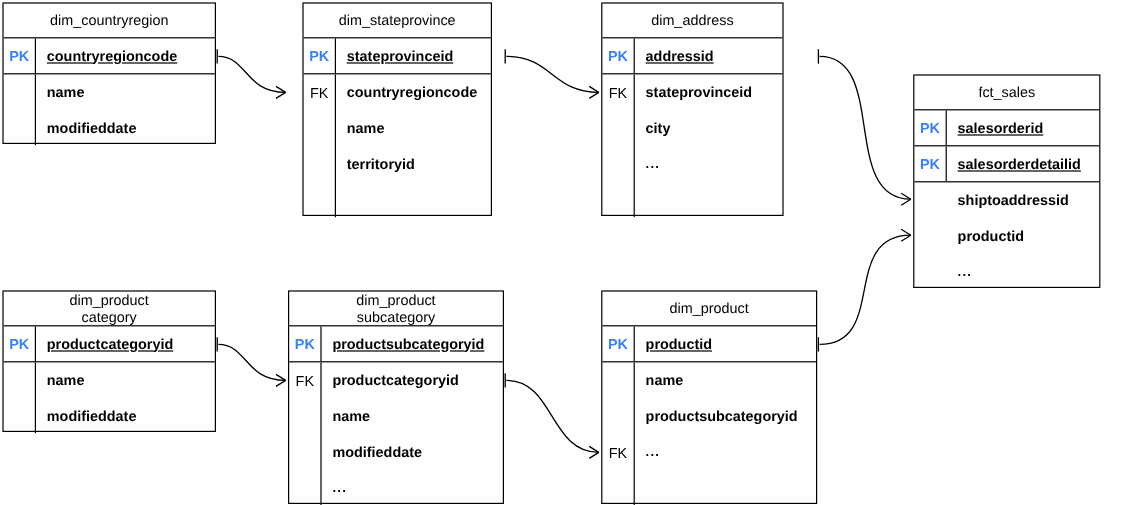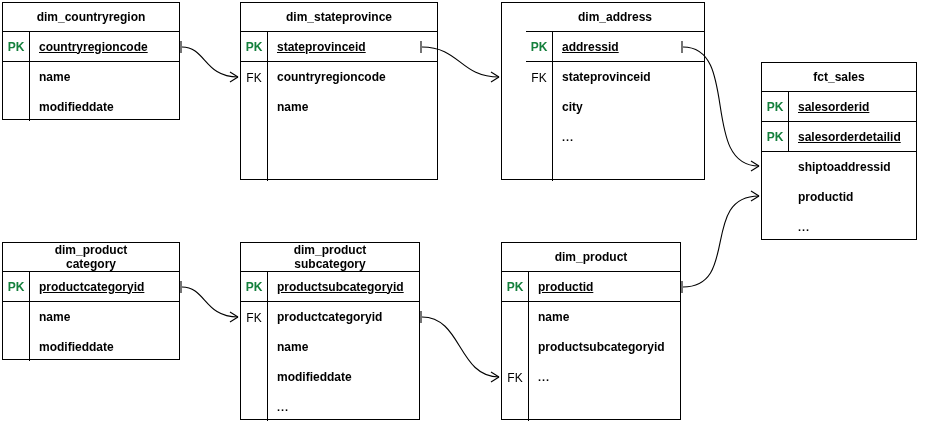--- a/index.html
+++ b/index.html
@@ -18,21 +18,21 @@
     overflow: hidden;
   }
   .entity {
     position: absolute;
     border: 1.5px solid #000000;
     background: #ffffff;
     box-sizing: border-box;
   }
   .entity-title {
     text-align: center;
-    font-weight: bold;
+    font-weight: normal;
     font-size: 12px;
     color: #000000;
     line-height: 14px;
     border-bottom: 1.5px solid #000000;
     box-sizing: border-box;
     display: flex;
     flex-direction: column;
     align-items: center;
     justify-content: center;
     padding: 0 2px;
@@ -47,21 +47,21 @@
   }
   .row-key {
     width: 27px;
     min-width: 27px;
     border-right: 1.5px solid #000000;
     box-sizing: border-box;
     display: flex;
     align-items: center;
     justify-content: center;
     font-size: 12px;
-    color: #15803d;
+    color: #3b82f6;
   }
   .row-key.bold {
     font-weight: bold;
   }
   .row-name {
     flex: 1;
     display: flex;
     align-items: center;
     padding-left: 9px;
     font-size: 12px;
@@ -137,39 +137,40 @@
           <div class="row-name pk">countryregioncode</div>
         </div>
         <div class="body-group" style="height: 59px;">
           <div class="body-group-key"></div>
           <div class="body-group-fields">
             <div class="field">name</div>
             <div class="field">modifieddate</div>
           </div>
         </div>
       </div>
-      <div class="entity" style="left: 240px; top: 2px; width: 198px; height: 178px;">
+      <div class="entity" style="left: 252px; top: 2px; width: 158px; height: 178px;">
         <div class="entity-title" style="height: 29px;">
           <div>dim_stateprovince</div>
         </div>
         <div class="row divider">
           <div class="row-key bold">PK</div>
           <div class="row-name pk">stateprovinceid</div>
         </div>
         <div class="body-group" style="height: 119px;">
           <div class="body-group-key">
             <span class="kl" style="top: 9px;">FK</span>
           </div>
           <div class="body-group-fields">
             <div class="field">countryregioncode</div>
             <div class="field">name</div>
-          </div>
-        </div>
-      </div>
-      <div class="entity" style="left: 501px; top: 2px; width: 204px; height: 178px; padding-left: 24px;">
+            <div class="field">territoryid</div>
+          </div>
+        </div>
+      </div>
+      <div class="entity" style="left: 501px; top: 2px; width: 152px; height: 178px;">
         <div class="entity-title" style="height: 29px;">
           <div>dim_address</div>
         </div>
         <div class="row divider">
           <div class="row-key bold">PK</div>
           <div class="row-name pk">addressid</div>
         </div>
         <div class="body-group" style="height: 119px;">
           <div class="body-group-key">
             <span class="kl" style="top: 9px;">FK</span>

